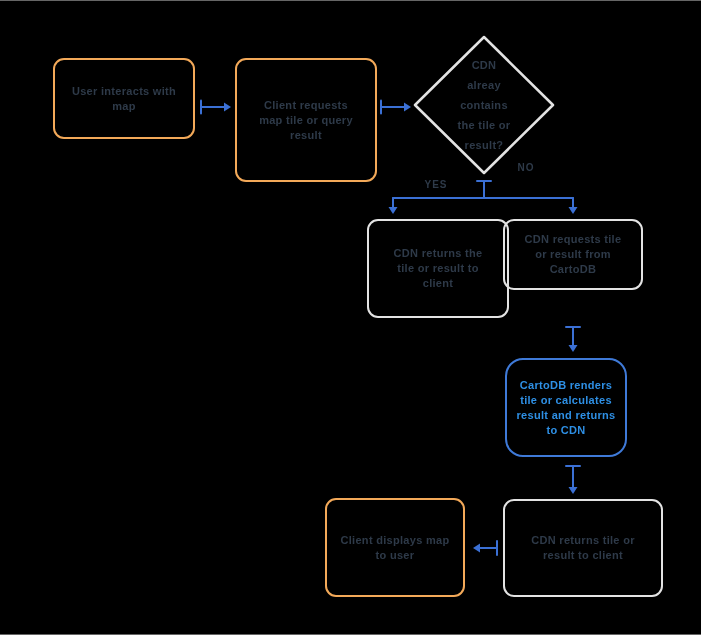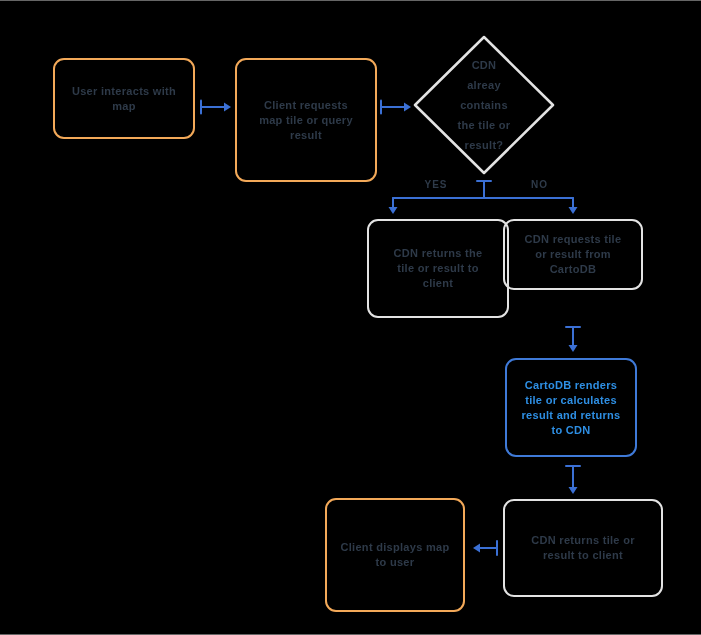--- a/index.html
+++ b/index.html
@@ -30,21 +30,21 @@
     position:absolute;left:434px;top:58px;width:100px;height:94px;
     display:flex;align-items:center;justify-content:center;text-align:center;
     white-space:pre-line;font-size:11px;line-height:20px;font-weight:600;
     letter-spacing:.3px;color:var(--text-dark,#2e3a49);
   }
   .branch-label{
     position:absolute;font-size:10px;font-weight:700;letter-spacing:1px;
     color:var(--text-dark,#2e3a49);text-align:center;
   }
   .branch-label.yes{left:413px;top:179px;width:46px;}
-  .branch-label.no{left:504px;top:179px;width:44px;text-align:right;}
+  .branch-label.no{left:504px;top:162px;width:44px;}
 </style>
 </head>
 <body>
 
 <div class="stage">
 
   <div class="edge-line top"></div>
   <div class="edge-line bottom"></div>
 
   <svg class="svg-overlay" viewBox="0 0 701 635">
@@ -117,28 +117,28 @@
 tile or result to
 client</div>
   </div>
 
   <div class="node" style="left:503px;top:219px;width:140px;height:71px;">
     <div class="node-label">CDN requests tile
 or result from
 CartoDB</div>
   </div>
 
-  <div class="node blue" style="left:505px;top:358px;width:132px;height:99px;">
+  <div class="node blue" style="left:505px;top:358px;width:122px;height:99px;border-radius:18px;">
     <div class="node-label">CartoDB renders
 tile or calculates
 result and returns
 to CDN</div>
   </div>
 
-  <div class="node orange" style="left:325px;top:498px;width:140px;height:114px;">
+  <div class="node orange" style="left:325px;top:498px;width:140px;height:99px;">
     <div class="node-label">Client displays map
 to user</div>
   </div>
 
   <div class="node" style="left:503px;top:499px;width:160px;height:98px;">
     <div class="node-label">CDN returns tile or
 result to client</div>
   </div>
 
 </div>

